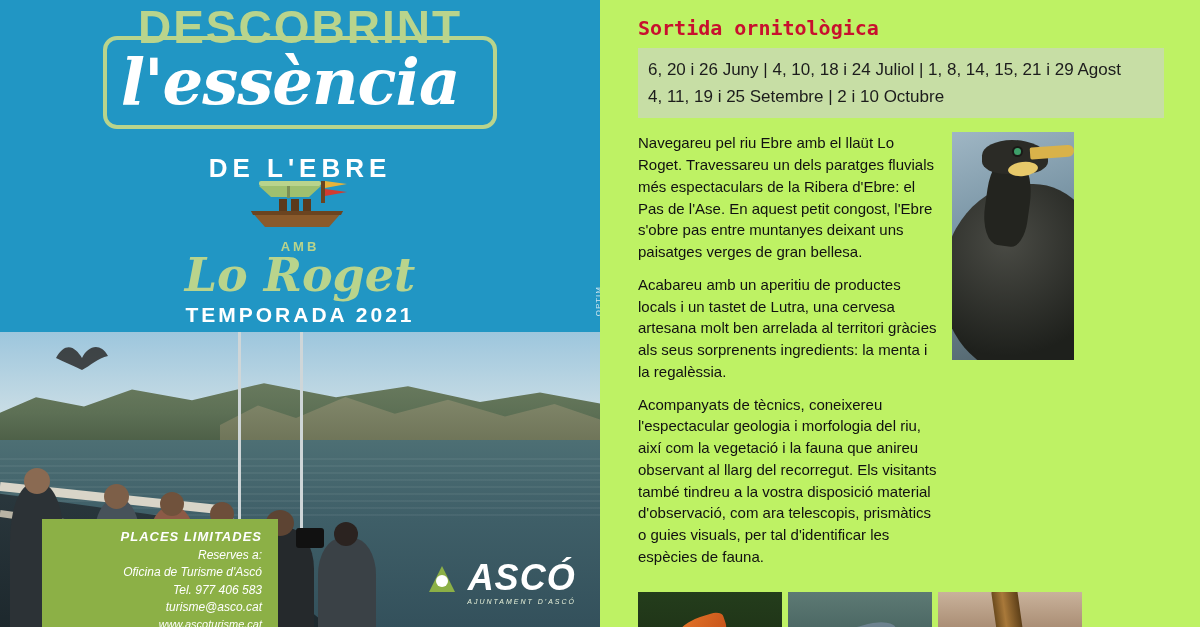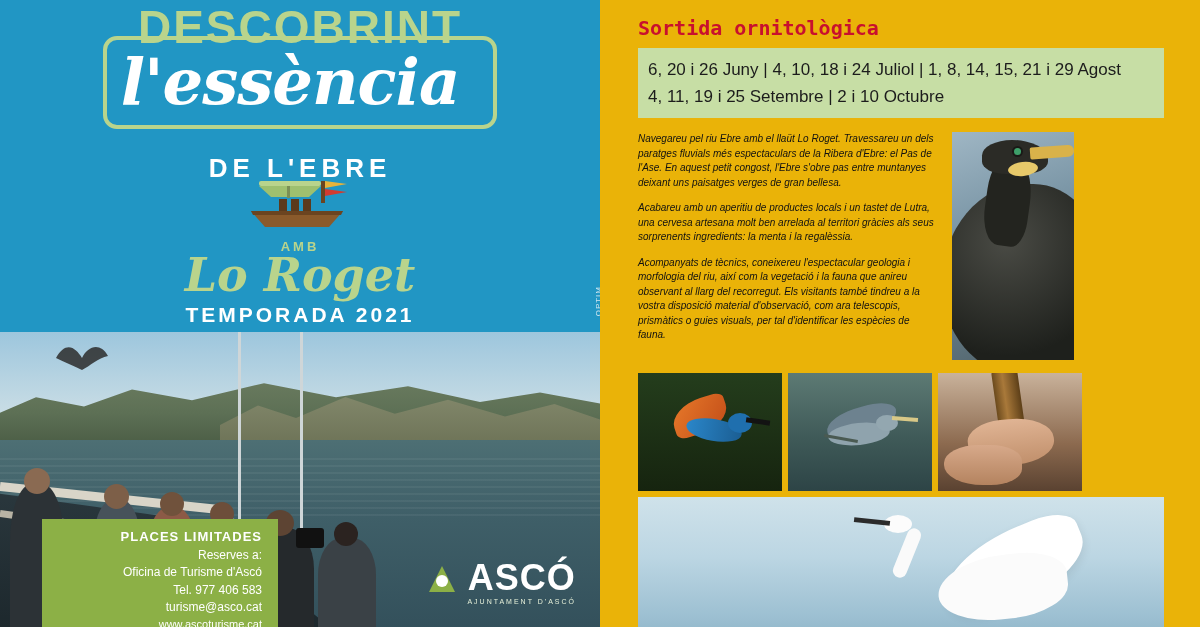--- a/index.html
+++ b/index.html
@@ -122,20 +122,21 @@
     transform-origin: right top;
   }
 
   
   .poster-photo {
     position: absolute;
     left: 0; top: 332px;
     width: 600px; height: 295px;
     overflow: hidden;
     background: #4c1d95;
+    font-style: italic;
   }
   .sky {
     position:absolute; left:0; top:0; width:600px; height:92px;
     background: linear-gradient(#9dc6dd, #cfe0e6);
   }
   .hills {
     position:absolute; left:0; top:34px; width:600px; height:78px;
     background: linear-gradient(180deg,#6f7f63 0%, #5d7055 60%, #4c5e46 100%);
     clip-path: polygon(0% 60%, 6% 40%, 14% 52%, 22% 30%, 32% 44%, 44% 22%, 56% 40%, 68% 26%, 80% 46%, 90% 34%, 100% 48%, 100% 100%, 0% 100%);
   }
@@ -225,21 +226,21 @@
   }
   .asco-mark {
     position:absolute; left:-42px; top:2px;
     width:34px; height:34px;
   }
 
   
   .content {
     position: relative;
     width: 600px; height: 627px;
-    background: #eab308;
+    background: #bef264;
     padding: 10px 36px 8px 38px;
     flex: 0 0 600px;
     overflow: hidden;
   }
   .doc-title {
     color: #c8102e;
     font-family: "DejaVu Sans Mono", monospace;
     font-weight: bold;
     font-size: 20px;
     letter-spacing: 0px;
@@ -254,26 +255,25 @@
     font-size: 17px;
     color: #1c1c1c;
     line-height: 1.6;
   }
   .body-row {
     display: flex;
     gap: 14px;
   }
   .body-text { width: 300px; }
   .body-text p {
-    font-size: 10px;
+    font-size: 15px;
     line-height: 1.45;
     color: #111111;
     margin-bottom: 11px;
     text-align: left;
-    font-style: italic;
   }
 
   
   .photo { position: relative; overflow: hidden; background:#8aa; }
   .cormorant {
     width: 122px; height: 228px;
     flex: 0 0 122px;
     background: linear-gradient(160deg,#9fb6c4 0%, #7d98a8 35%, #4d5f66 100%);
   }
   .corm-body{

